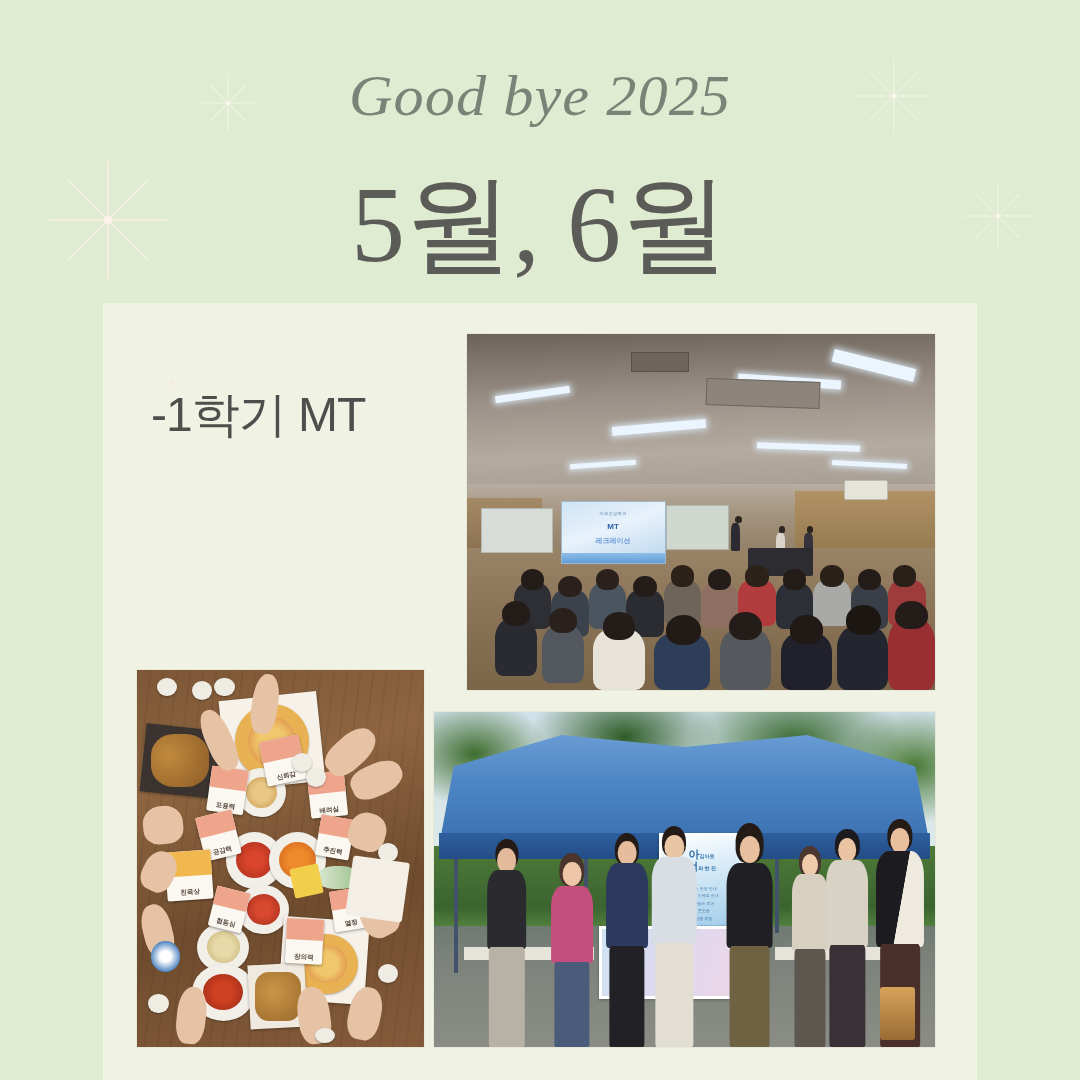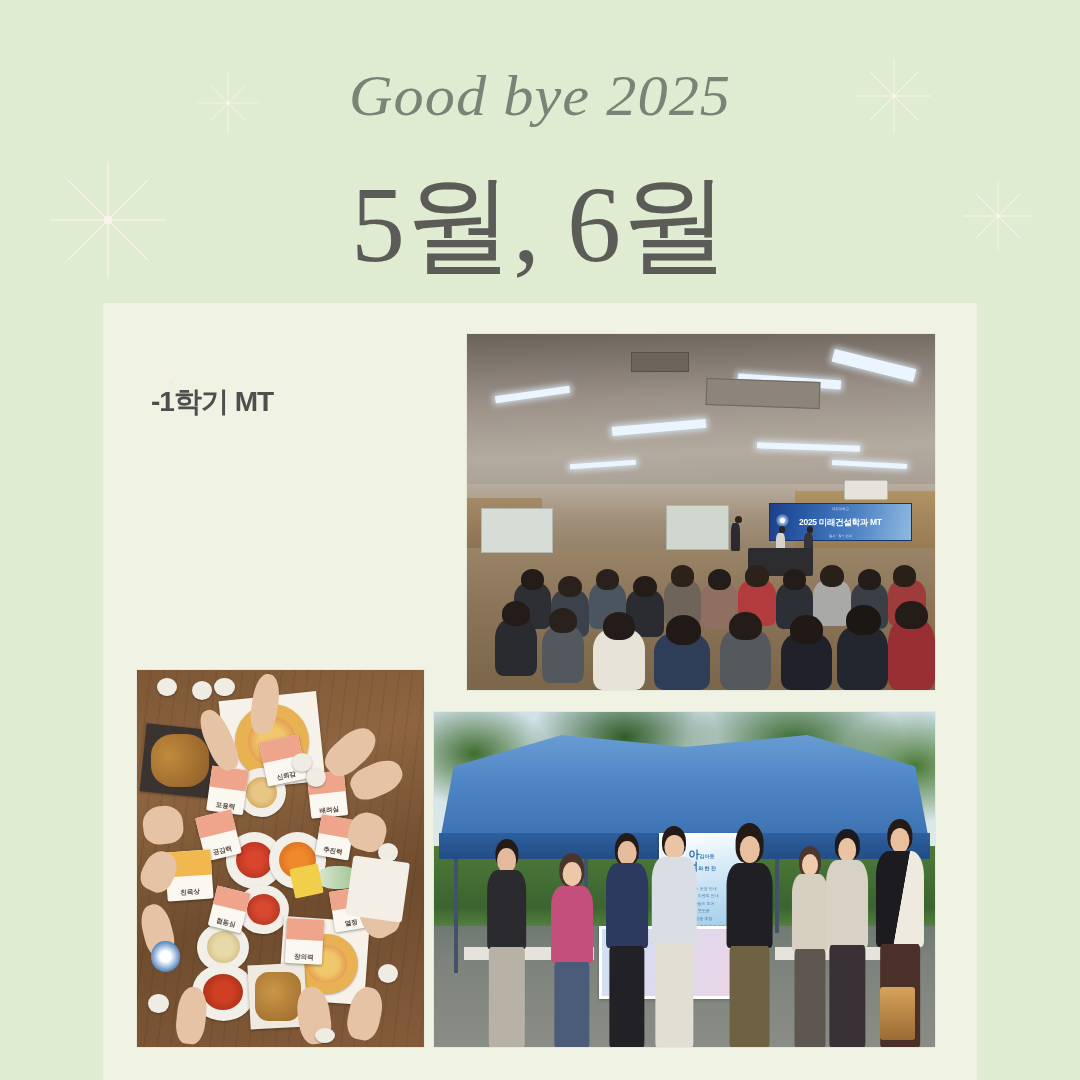--- a/index.html
+++ b/index.html
@@ -54,22 +54,22 @@
   }
 
   
   .bullets{
     position:absolute;
     left:151px;top:383px;
     width:300px;
   }
   .bullet{
     font-family:"Liberation Sans","DejaVu Sans",sans-serif;
-    font-weight:bold;
-    font-size:28px;
+    font-weight:normal;
+    font-size:48px;
     color:#4e4e4c;
     letter-spacing:-1px;
     white-space:nowrap;
   }
   .bullet + .bullet{margin-top:50px;}
 
   
   .photo{
     position:absolute;
     overflow:hidden;
@@ -317,29 +317,29 @@
       <div class="light" style="left:6%;top:16%;width:16%;height:2%;transform:rotate(-8deg);"></div>
       <div class="light" style="left:31%;top:25%;width:20%;height:2.4%;transform:rotate(-5deg);"></div>
       <div class="light" style="left:58%;top:12%;width:22%;height:2.6%;transform:rotate(4deg);"></div>
       <div class="light" style="left:78%;top:7%;width:18%;height:3.6%;transform:rotate(14deg);"></div>
       <div class="light" style="left:62%;top:31%;width:22%;height:1.8%;transform:rotate(2deg);"></div>
       <div class="light" style="left:22%;top:36%;width:14%;height:1.4%;transform:rotate(-4deg);"></div>
       <div class="light" style="left:78%;top:36%;width:16%;height:1.3%;transform:rotate(3deg);"></div>
       <div style="position:absolute;left:35%;top:5%;width:12%;height:5%;background:#6d655c;border:1px solid #55504a;"></div>
       <div style="position:absolute;left:51%;top:13%;width:24%;height:7%;background:#8d857b;border:1px solid #6e675f;transform:rotate(2deg);"></div>
 
+      <div class="hall-screen">
+        <div class="s-t1">미래건설학과</div>
+        <div class="s-t2">MT</div>
+        <div class="s-t3">레크레이션</div>
+        <div class="s-bar"></div>
+      </div>
       <div class="hall-whiteboard"></div>
       <div class="hall-whiteboard2"></div>
 
-      <div class="hall-banner">
-        <div class="bn-logo"></div>
-        <div class="bn-top">대진대학교</div>
-        <div class="bn-main">2025 미래건설학과 MT</div>
-        <div class="bn-sub">일시 · 장소 안내</div>
-      </div>
       <div style="position:absolute;right:10%;top:41%;width:9%;height:5%;background:#e6e3da;border:1px solid #bdb9ae;border-radius:2px;"></div>
 
       <div style="position:absolute;left:56.5%;top:53%;width:9px;height:28px;background:#2b2b31;border-radius:30% 30% 10% 10%;"></div>
       <div class="head" style="left:57.2%;top:51%;width:7px;height:7px;background:#2d2520;"></div>
       <div style="position:absolute;left:66%;top:56%;width:9px;height:22px;background:#d8d4cc;border-radius:30% 30% 10% 10%;"></div>
       <div class="head" style="left:66.6%;top:54%;width:6.5px;height:6.5px;background:#2d2520;"></div>
       <div style="position:absolute;left:72%;top:56%;width:9px;height:22px;background:#36343a;border-radius:30% 30% 10% 10%;"></div>
       <div class="head" style="left:72.6%;top:54%;width:6.5px;height:6.5px;background:#2b231f;"></div>
       <div style="position:absolute;left:60%;top:60%;width:14%;height:8%;background:#2c2c31;border-radius:2px;"></div>
 

